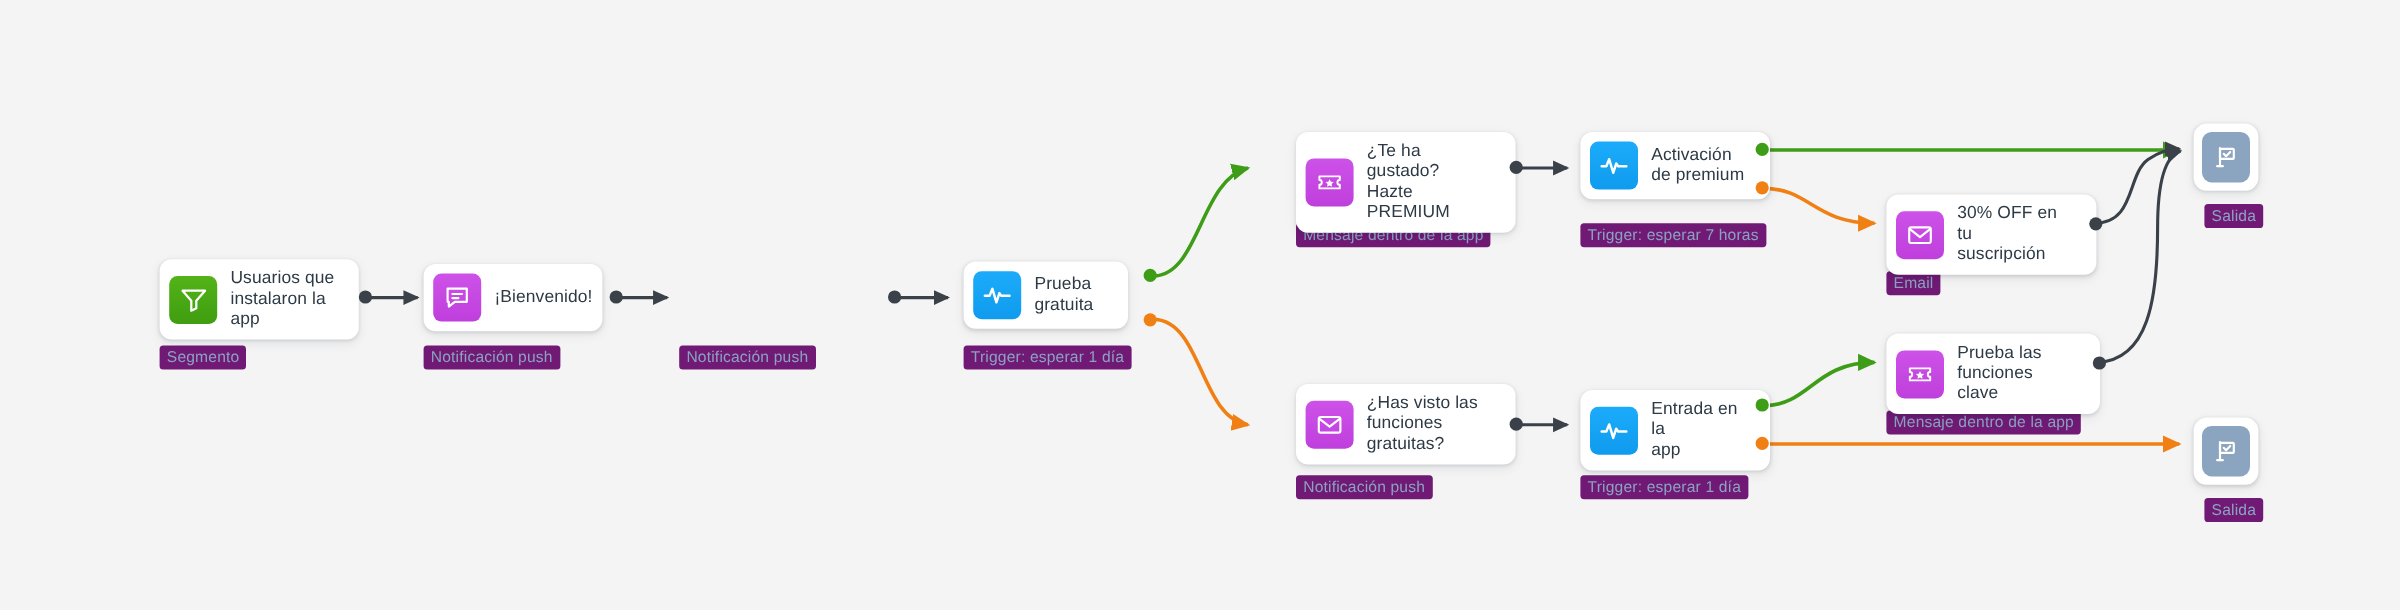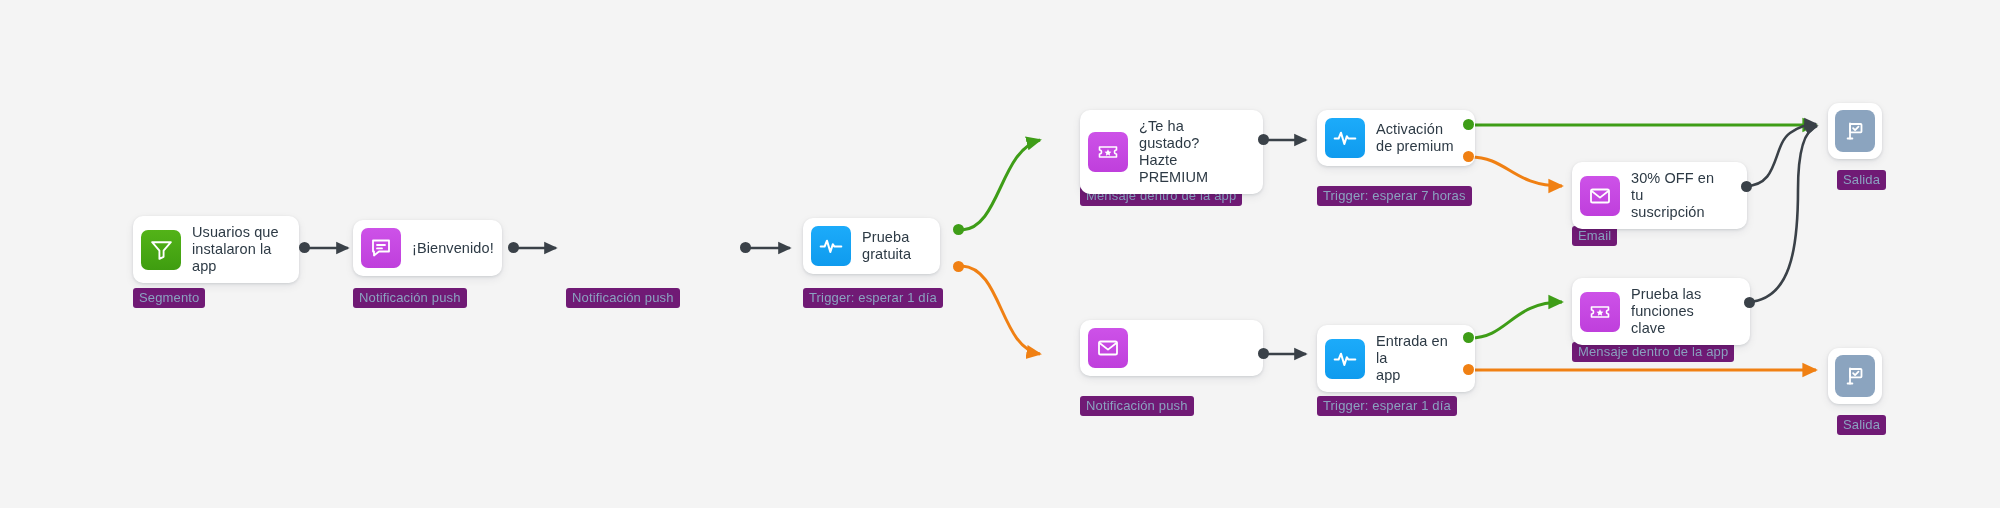--- a/index.html
+++ b/index.html
@@ -229,20 +229,23 @@
   <div class="port dark" style="left:1741px; top:181px;"></div>
   <div class="sublabel" style="left:1572px; top:226px;">Email</div>
 
   <div class="node" style="left:1080px; top:320px; width:183px;">
     <span class="icon purple">
       <svg width="24" height="24" viewBox="0 0 24 24" fill="none" stroke="#ffffff" stroke-width="1.8" stroke-linecap="round" stroke-linejoin="round">
         <rect x="3" y="5.5" width="18" height="13" rx="1.6"></rect>
         <path d="M3.6 7 l8.4 6.6 l8.4 -6.6"></path>
       </svg>
     </span>
+    <span class="title">¿Has visto las
+funciones
+gratuitas?</span>
   </div>
   <div class="port dark" style="left:1258px; top:348px;"></div>
   <div class="sublabel" style="left:1080px; top:396px;">Notificación push</div>
 
   <div class="node" style="left:1317px; top:325px; width:158px;">
     <span class="icon blue">
       <svg width="26" height="26" viewBox="0 0 24 24" fill="none" stroke="#ffffff" stroke-width="1.9" stroke-linecap="round" stroke-linejoin="round">
         <path d="M2.5 12.5 h3.6 l2.2 -5.4 l3.1 10.4 l2.3 -7.1 l1.5 2.1 h6.3"></path>
       </svg>
     </span>

